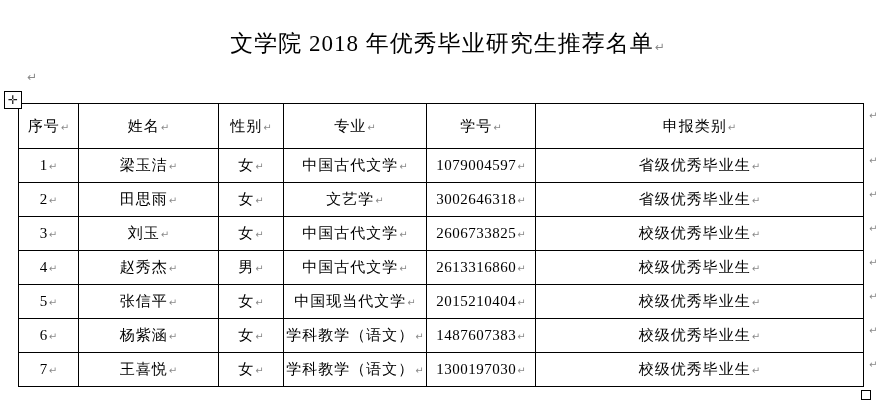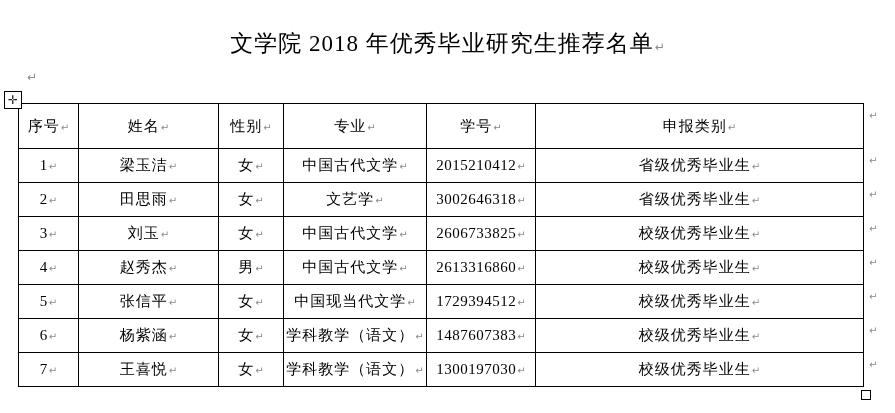--- a/index.html
+++ b/index.html
@@ -89,21 +89,21 @@
         <th><span>申报类别</span><span class="pmark">↵</span></th>
         <th class="end-cell"><span class="pmark">↵</span></th>
       </tr>
     </thead>
     <tbody>
       <tr>
         <td><span class="num">1</span><span class="pmark">↵</span></td>
         <td><span>梁玉洁</span><span class="pmark">↵</span></td>
         <td><span>女</span><span class="pmark">↵</span></td>
         <td><span>中国古代文学</span><span class="pmark">↵</span></td>
-        <td><span class="num">2015210412</span><span class="pmark">↵</span></td>
+        <td><span class="num">1079004597</span><span class="pmark">↵</span></td>
         <td><span>省级优秀毕业生</span><span class="pmark">↵</span></td>
         <td class="end-cell"><span class="pmark">↵</span></td>
       </tr>
       <tr>
         <td><span class="num">2</span><span class="pmark">↵</span></td>
         <td><span>田思雨</span><span class="pmark">↵</span></td>
         <td><span>女</span><span class="pmark">↵</span></td>
         <td><span>文艺学</span><span class="pmark">↵</span></td>
         <td><span class="num">3002646318</span><span class="pmark">↵</span></td>
         <td><span>省级优秀毕业生</span><span class="pmark">↵</span></td>
@@ -125,21 +125,21 @@
         <td><span>中国古代文学</span><span class="pmark">↵</span></td>
         <td><span class="num">2613316860</span><span class="pmark">↵</span></td>
         <td><span>校级优秀毕业生</span><span class="pmark">↵</span></td>
         <td class="end-cell"><span class="pmark">↵</span></td>
       </tr>
       <tr>
         <td><span class="num">5</span><span class="pmark">↵</span></td>
         <td><span>张信平</span><span class="pmark">↵</span></td>
         <td><span>女</span><span class="pmark">↵</span></td>
         <td><span>中国现当代文学</span><span class="pmark">↵</span></td>
-        <td><span class="num">1729394512</span><span class="pmark">↵</span></td>
+        <td><span class="num">2015210404</span><span class="pmark">↵</span></td>
         <td><span>校级优秀毕业生</span><span class="pmark">↵</span></td>
         <td class="end-cell"><span class="pmark">↵</span></td>
       </tr>
       <tr>
         <td><span class="num">6</span><span class="pmark">↵</span></td>
         <td><span>杨紫涵</span><span class="pmark">↵</span></td>
         <td><span>女</span><span class="pmark">↵</span></td>
         <td><span>学科教学（语文）</span><span class="pmark">↵</span></td>
         <td><span class="num">1487607383</span><span class="pmark">↵</span></td>
         <td><span>校级优秀毕业生</span><span class="pmark">↵</span></td>

